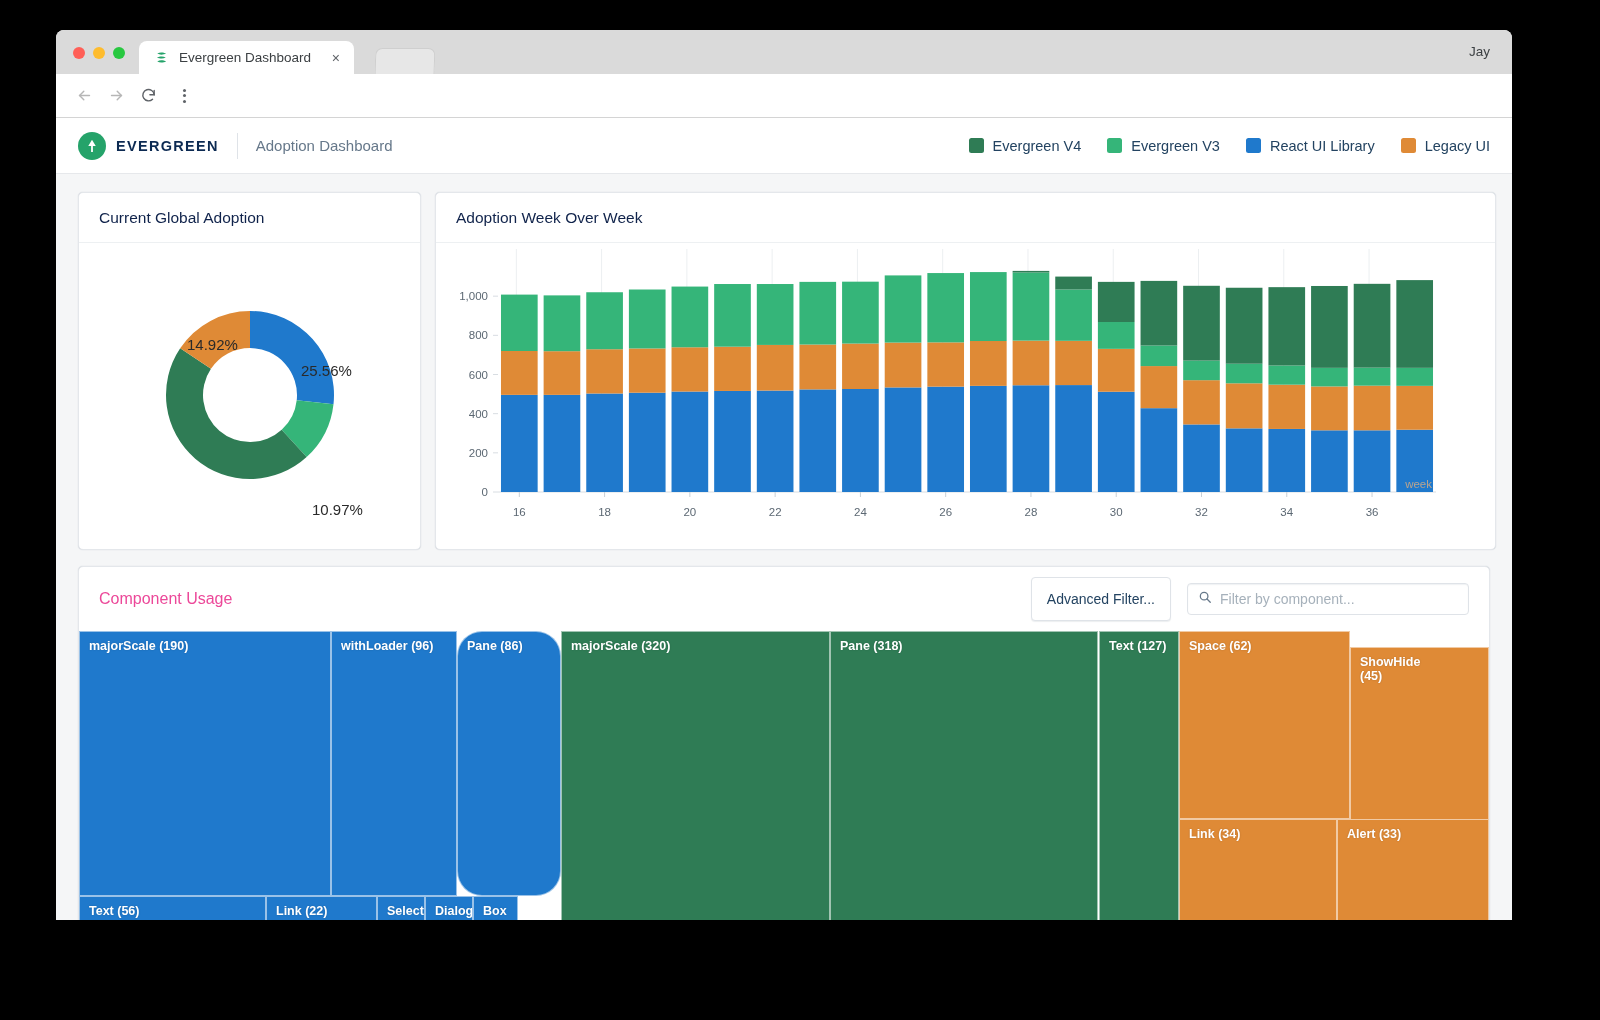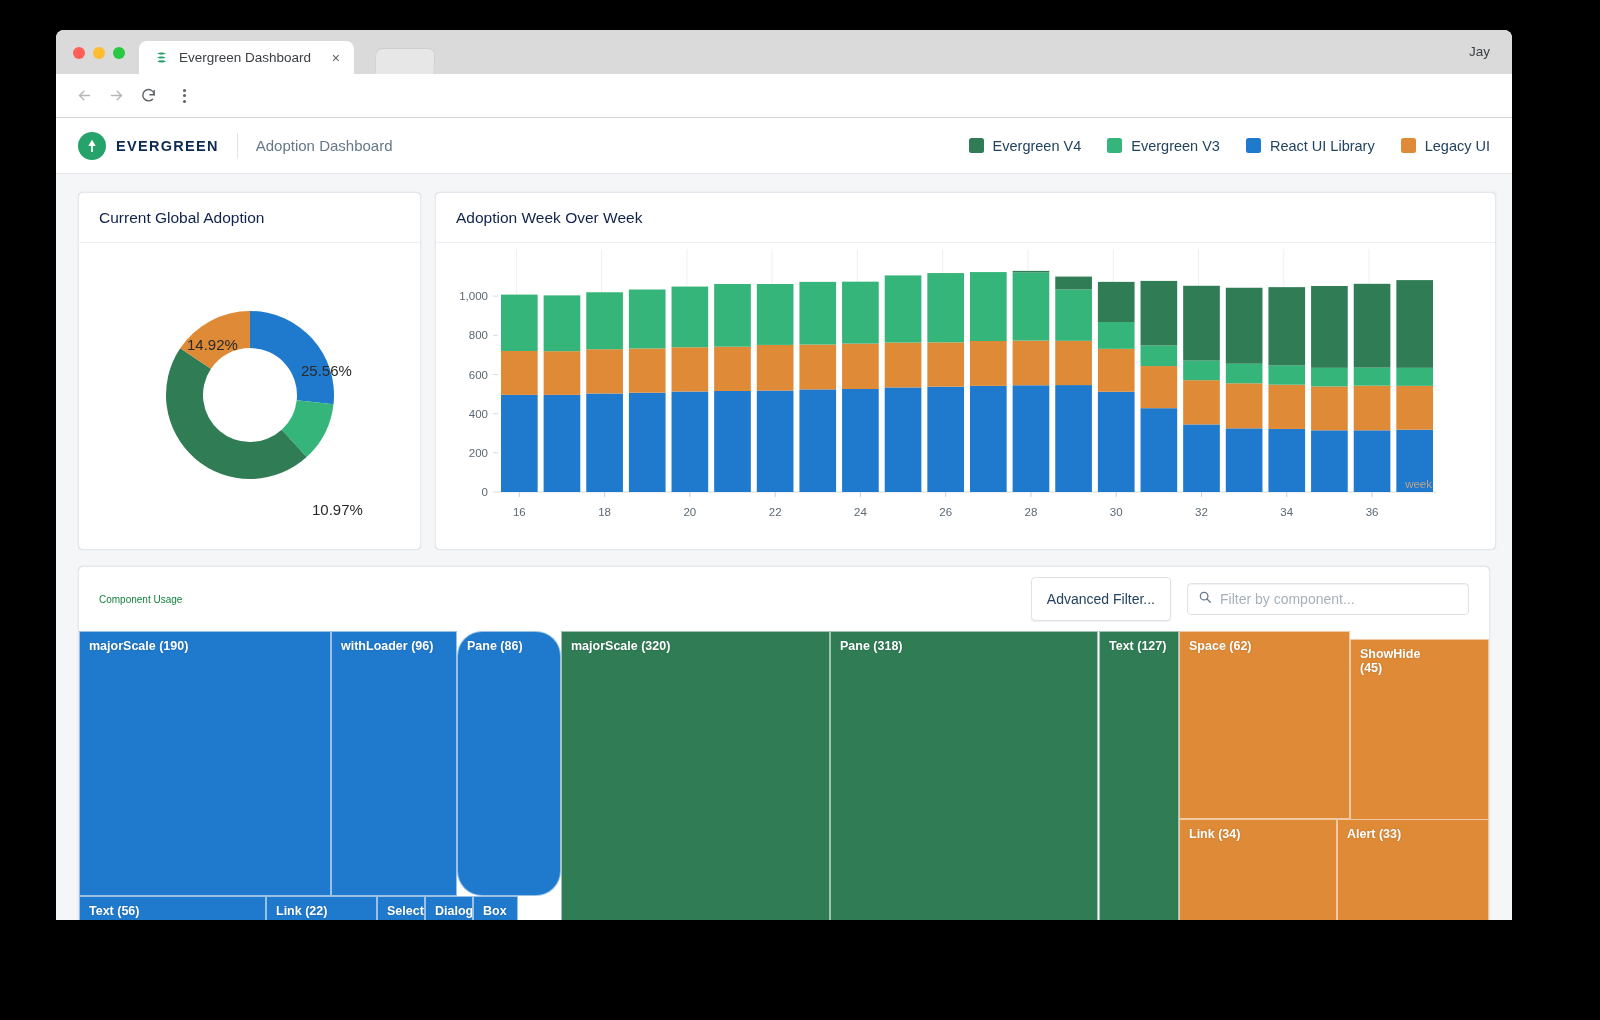--- a/index.html
+++ b/index.html
@@ -154,21 +154,21 @@
   .card-bars  { flex: 1 1 auto; height: 358px; }
   .donut-body { height: 307px; position: relative; }
   .bars-body  { height: 307px; position: relative; }
   
   .row-bottom { padding: 16px 22px 0 22px; }
   .usage-head {
     height: 64px;
     display: flex; align-items: center;
     padding: 0 20px;
   }
-  .usage-title { font-size: 10px; color: #15803d; }
+  .usage-title { font-size: 16px; color: #ec4899; }
   .usage-tools { margin-left: auto; display: flex; align-items: center; gap: 16px; }
   .btn-filter {
     height: 44px;
     padding: 0 15px;
     background: #ffffff;
     border: 1px solid #dfe3e8;
     border-radius: 4px;
     font-size: 14px;
     color: #234361;
     font-family: "Liberation Sans", sans-serif;
@@ -512,21 +512,21 @@
             </div>
             <div class="tile" style="left: 751px; top: 0px; width: 268px; height: 310px; background: rgb(47, 124, 85);">
               <div class="tile-label">Pane (318)</div>
             </div>
             <div class="tile" style="left: 1020px; top: 0px; width: 80px; height: 310px; background: rgb(47, 124, 85);">
               <div class="tile-label">Text (127)</div>
             </div>
             <div class="tile" style="left: 1100px; top: 0px; width: 171px; height: 188px; background: rgb(223, 138, 54);">
               <div class="tile-label">Space (62)</div>
             </div>
-            <div class="tile" style="left: 1271px; top: 8px; width: 139px; height: 188px; background: rgb(223, 138, 54);">
+            <div class="tile" style="left: 1271px; top: 16px; width: 139px; height: 188px; background: rgb(223, 138, 54);">
               <div class="tile-label">ShowHide
 (45)</div>
             </div>
             <div class="tile" style="left: 1100px; top: 188px; width: 158px; height: 122px; background: rgb(223, 138, 54);">
               <div class="tile-label">Link (34)</div>
             </div>
             <div class="tile" style="left: 1258px; top: 188px; width: 152px; height: 122px; background: rgb(223, 138, 54);">
               <div class="tile-label">Alert (33)</div>
             </div>
           </div>

